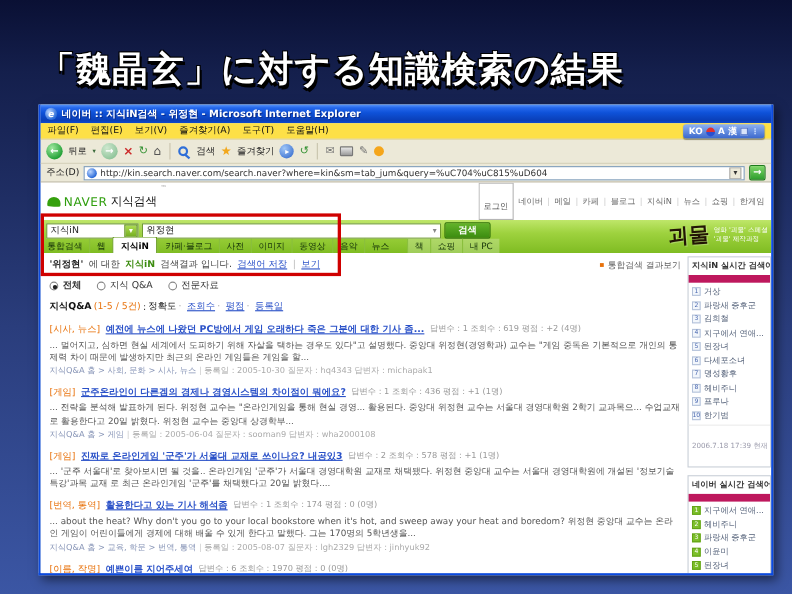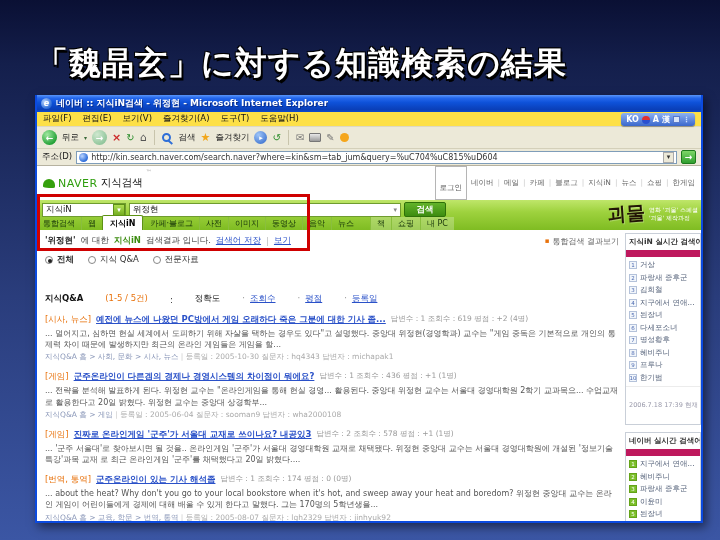--- a/index.html
+++ b/index.html
@@ -102,21 +102,21 @@
 .hl-green{font-weight:bold;color:#3c8c10}
 .lnk{color:#2a51c8;text-decoration:underline}
 .sep{color:#bbb}
 .info-right{margin-left:auto;display:flex;align-items:center;gap:3px;color:#666;font-size:8px}
 .bullet{color:#e8720c;font-size:7px}
 .radio-row{margin-top:7px;display:flex;align-items:center;gap:14px;color:#333}
 .radio{display:flex;align-items:center;gap:4px}
 .rb{width:8px;height:8px;border-radius:50%;border:1px solid #888;background:#fff;position:relative}
 .rb.sel::after{content:"";position:absolute;left:1.5px;top:1.5px;width:4px;height:4px;border-radius:50%;background:#222}
 .radio.sel .radio-label{font-weight:bold}
-.section-row{margin-top:27px;display:flex;align-items:flex-end;gap:22px;color:#333;white-space:nowrap}
+.section-row{margin-top:7px;display:flex;align-items:flex-end;gap:2px;color:#333;white-space:nowrap}
 .sec-title{font-weight:bold;color:#111}
 .sec-count{color:#e8720c}
 .sort-cur{font-weight:normal;color:#222}
 .sort-lnk{color:#2a51c8;text-decoration:underline}
 .sort-lnk::before,.sort-cur-dot::before{content:"·";color:#999;margin-right:5px;text-decoration:none;display:inline-block}
 .result{margin-top:9px}
 .r-head{display:flex;align-items:flex-start;gap:5px;white-space:nowrap;overflow:hidden}
 .r-cat{color:#e8720c}
 .r-title{color:#2a51c8;font-weight:bold;text-decoration:underline}
 .r-stats{color:#999;font-size:7.5px}
@@ -326,21 +326,21 @@
               <span class="r-cat">[게임]</span>
               <span class="r-title">진짜로 온라인게임 '군주'가 서울대 교재로 쓰이나요? 내공있3</span>
               <span class="r-stats">답변수 : 2   조회수 : 578   평점 : +1 (1명)</span>
             </div>
             <div class="r-body">... '군주 서울대'로 찾아보시면 될 것을.. 온라인게임 '군주'가 서울대 경영대학원 교재로 채택됐다. 위정현 중앙대 교수는 서울대 경영대학원에 개설된 '정보기술 특강'과목 교재 로 최근 온라인게임 '군주'를 채택했다고 20일 밝혔다....</div>
           </div>
 
           <div class="result">
             <div class="r-head">
               <span class="r-cat">[번역, 통역]</span>
-              <span class="r-title">군주온라인이 있는 기사 해석좀</span>
+              <span class="r-title">활용한다고 있는 기사 해석좀</span>
               <span class="r-stats">답변수 : 1   조회수 : 174   평점 : 0 (0명)</span>
             </div>
             <div class="r-body">... about the heat? Why don't you go to your local bookstore when it's hot, and sweep away your heat and boredom? 위정현 중앙대 교수는 온라인 게임이 어린이들에게 경제에 대해 배울 수 있게 한다고 말했다. 그는 170명의 5학년생을...</div>
             <div class="r-foot">
               <span>지식Q&amp;A 홈 &gt; 교육, 학문 &gt; 번역, 통역</span>
               <span class="r-meta">등록일 : 2005-08-07   질문자 : lgh2329   답변자 : jinhyuk92</span>
             </div>
           </div>
 
           <div class="result">

